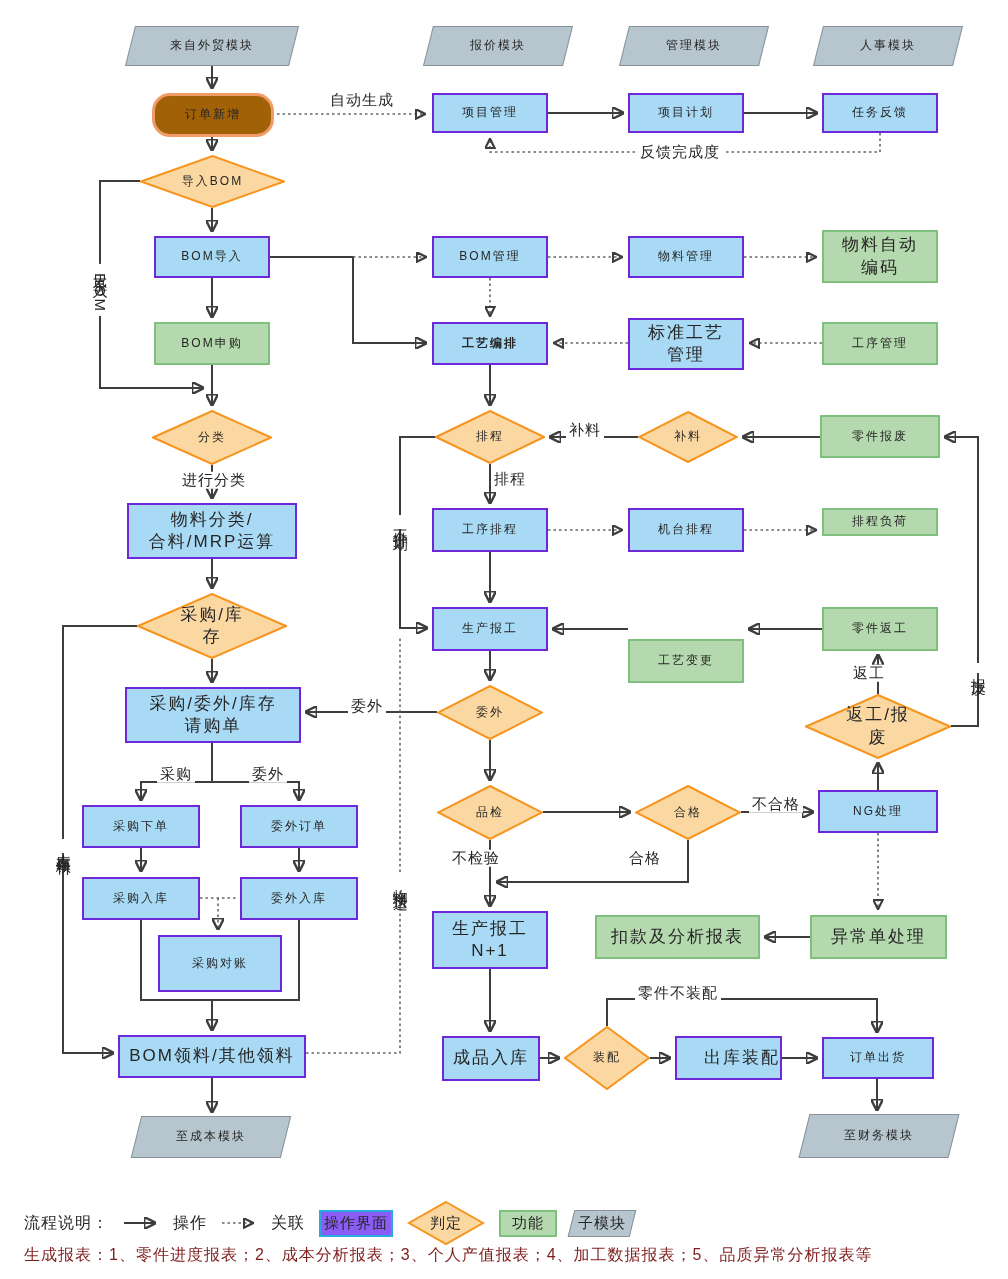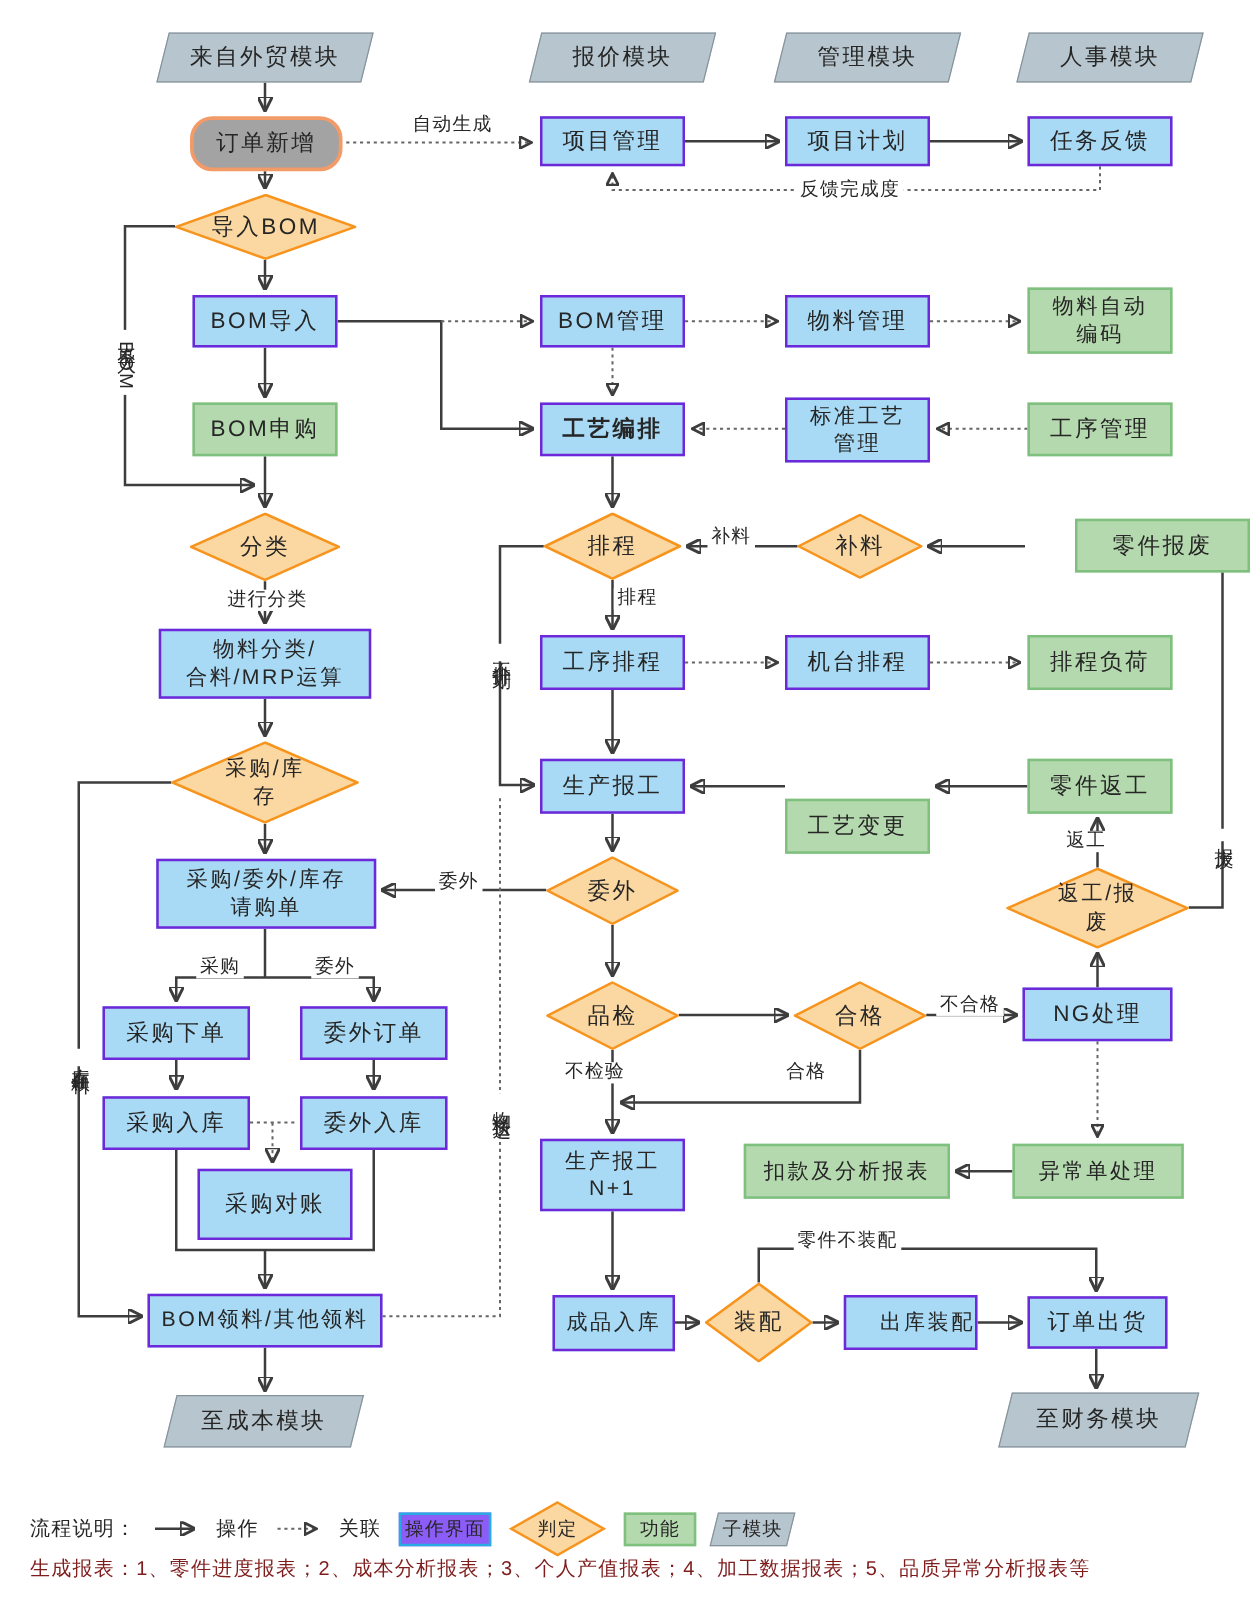--- a/index.html
+++ b/index.html
@@ -3,26 +3,26 @@
 <meta charset="utf-8">
 <title>diagram</title>
 <style>
   html,body{margin:0;padding:0;background:#fff;}
   body{font-family:"Liberation Sans","DejaVu Sans",sans-serif;color:#262626;}
   #canvas{position:relative;width:1008px;height:1279px;background:#ffffff;overflow:hidden;}
   #edges{position:absolute;left:0;top:0;z-index:1;pointer-events:none;}
   #edges path, #edges line{fill:none;stroke:#3d3d3d;stroke-width:2;}
   #edges .dot{stroke:#666;stroke-width:1.6;stroke-dasharray:2.5 3;}
   .node{position:absolute;z-index:3;display:flex;align-items:center;justify-content:center;
-        text-align:center;box-sizing:border-box;font-size:18px;letter-spacing:2px;
+        text-align:center;box-sizing:border-box;font-size:12px;letter-spacing:2px;
         line-height:1.3;white-space:pre-line;font-weight:500;}
   .node .lbl{position:relative;z-index:2;}
   .node.ui{background:#a9daf5;border:2px solid #6d28d9;}
   .node.func{background:#b5d9ae;border:2px solid #7fc07f;}
-  .node.start{background:#a3a3a3;border:3px solid #f29a68;border-radius:18px;}
+  .node.start{background:#a16207;border:3px solid #f29a68;border-radius:18px;}
   .node.module .bg{position:absolute;left:0;top:0;right:0;bottom:0;background:#b7c6ce;
         border:1.5px solid #87939b;transform:skewX(-14deg);}
   .node.decision svg{position:absolute;left:0;top:0;}
   .node.decision polygon{fill:#fbd8a2;stroke:#f7941e;stroke-width:2;}
   .elabel{position:absolute;z-index:4;transform:translate(-50%,-50%);background:#fff;
         font-size:15px;letter-spacing:1px;line-height:1.1;padding:0 3px;white-space:nowrap;}
   .elabel.vertical{writing-mode:vertical-rl;text-orientation:mixed;letter-spacing:2px;
         padding:3px 0;white-space:normal;}
   #legend{position:absolute;left:24px;top:1200px;z-index:3;display:flex;align-items:center;
         gap:14px;font-size:16px;letter-spacing:1px;}
@@ -147,26 +147,26 @@
         </svg><span class="lbl">导入BOM</span></div>
       <div class="node decision" style="left: 152px; top: 410px; width: 120px; height: 55px;"><svg width="120" height="55">
           <polygon points="60,1 119,27.5 60,54 1,27.5"></polygon>
         </svg><span class="lbl">分类</span></div>
       <div class="node decision" style="left: 435px; top: 410px; width: 110px; height: 54px;"><svg width="110" height="54">
           <polygon points="55,1 109,27 55,53 1,27"></polygon>
         </svg><span class="lbl">排程</span></div>
       <div class="node decision" style="left: 638px; top: 411px; width: 100px; height: 52px;"><svg width="100" height="52">
           <polygon points="50,1 99,26 50,51 1,26"></polygon>
         </svg><span class="lbl">补料</span></div>
-      <div class="node func" style="left: 820px; top: 415px; width: 140px; height: 43px; margin-left: 40px;"><span class="lbl">零件报废</span></div>
+      <div class="node func" style="left: 820px; top: 415px; width: 120px; height: 43px;"><span class="lbl">零件报废</span></div>
       <div class="node ui" style="left: 127px; top: 503px; width: 170px; height: 56px; font-size: 17px;"><span class="lbl">物料分类/
 合料/MRP运算</span></div>
       <div class="node ui" style="left: 432px; top: 508px; width: 116px; height: 44px;"><span class="lbl">工序排程</span></div>
       <div class="node ui" style="left: 628px; top: 508px; width: 116px; height: 44px;"><span class="lbl">机台排程</span></div>
-      <div class="node func" style="left: 822px; top: 508px; width: 116px; height: 44px;"><span class="lbl">排程负荷</span></div>
+      <div class="node func" style="left: 822px; top: 508px; width: 116px; height: 28px;"><span class="lbl">排程负荷</span></div>
       <div class="node decision" style="left: 137px; top: 593px; width: 150px; height: 66px; font-size: 17px;"><svg width="150" height="66">
           <polygon points="75,1 149,33 75,65 1,33"></polygon>
         </svg><span class="lbl">采购/库
 存</span></div>
       <div class="node ui" style="left: 432px; top: 607px; width: 116px; height: 44px;"><span class="lbl">生产报工</span></div>
       <div class="node func" style="left: 628px; top: 607px; width: 116px; height: 44px; margin-top: 32px;"><span class="lbl">工艺变更</span></div>
       <div class="node func" style="left: 822px; top: 607px; width: 116px; height: 44px;"><span class="lbl">零件返工</span></div>
       <div class="node ui" style="left: 125px; top: 687px; width: 176px; height: 56px; font-size: 17px;"><span class="lbl">采购/委外/库存
 请购单</span></div>
       <div class="node decision" style="left: 437px; top: 685px; width: 106px; height: 55px;"><svg width="106" height="55">

